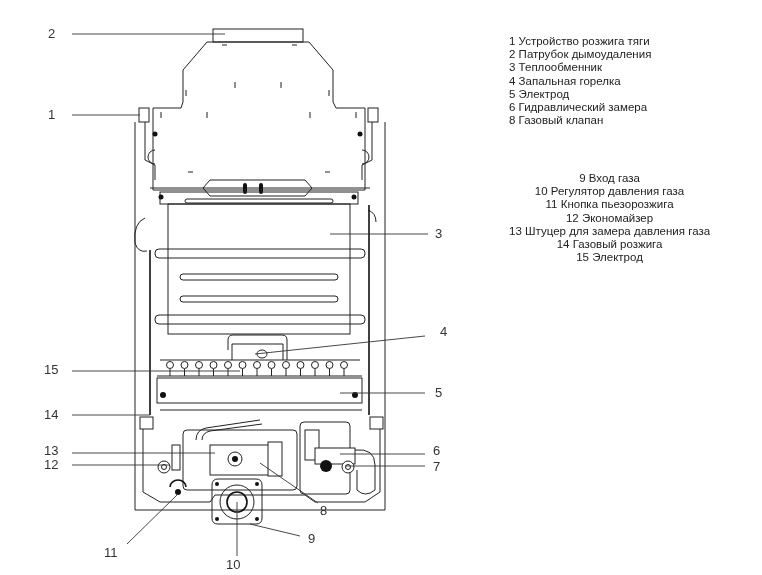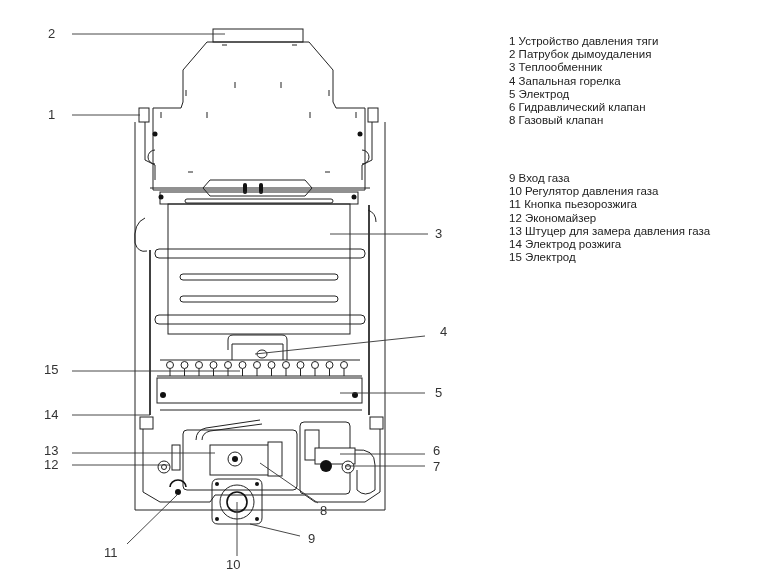--- a/index.html
+++ b/index.html
@@ -8,21 +8,21 @@
   #diagram { position: absolute; left: 0; top: 0; width: 762px; height: 575px; }
   .callout-num { font-family: "Liberation Sans", sans-serif; font-size: 13px; fill: #333; }
   .leader { stroke: #333; stroke-width: 0.9; fill: none; }
   .ln { stroke: #222; stroke-width: 1; fill: none; }
   .lnb { stroke: #111; stroke-width: 1.6; fill: none; }
   .fillw { fill: #fff; stroke: #222; stroke-width: 1; }
   .dot { fill: #111; }
   .legend { position: absolute; left: 509px; font-size: 11.5px; line-height: 13.2px; color: #222; }
   .legend .item { white-space: nowrap; }
   #legend-a { top: 35px; }
-  #legend-b { top: 172px; }
+  #legend-b { top: 172px; text-align: center; }
 </style>
 </head>
 <body>
 
 <svg id="diagram" viewBox="0 0 762 575" xmlns="http://www.w3.org/2000/svg">
 
   <g>
     <rect x="213" y="29" width="90" height="13" class="fillw"></rect>
   </g>
 
@@ -216,29 +216,29 @@
     <text class="callout-num" x="226" y="569">10</text>
     <text class="callout-num" x="104" y="557">11</text>
     <text class="callout-num" x="44" y="469">12</text>
     <text class="callout-num" x="44" y="455">13</text>
     <text class="callout-num" x="44" y="419">14</text>
     <text class="callout-num" x="44" y="374">15</text>
   </g>
 </svg>
 
 <div class="legend" id="legend-a">
-    <div class="item"><span>1</span> <span>Устройство давления тяги</span></div>
+    <div class="item"><span>1</span> <span>Устройство розжига тяги</span></div>
     <div class="item"><span>2</span> <span>Патрубок дымоудаления</span></div>
     <div class="item"><span>3</span> <span>Теплообменник</span></div>
     <div class="item"><span>4</span> <span>Запальная горелка</span></div>
     <div class="item"><span>5</span> <span>Электрод</span></div>
-    <div class="item"><span>6</span> <span>Гидравлический клапан</span></div>
+    <div class="item"><span>6</span> <span>Гидравлический замера</span></div>
     <div class="item"><span>8</span> <span>Газовый клапан</span></div>
   </div>
 <div class="legend" id="legend-b">
     <div class="item"><span>9</span> <span>Вход газа</span></div>
     <div class="item"><span>10</span> <span>Регулятор давления газа</span></div>
     <div class="item"><span>11</span> <span>Кнопка пьезорозжига</span></div>
     <div class="item"><span>12</span> <span>Экономайзер</span></div>
     <div class="item"><span>13</span> <span>Штуцер для замера давления газа</span></div>
-    <div class="item"><span>14</span> <span>Электрод розжига</span></div>
+    <div class="item"><span>14</span> <span>Газовый розжига</span></div>
     <div class="item"><span>15</span> <span>Электрод</span></div>
   </div>
 
 </body></html>

